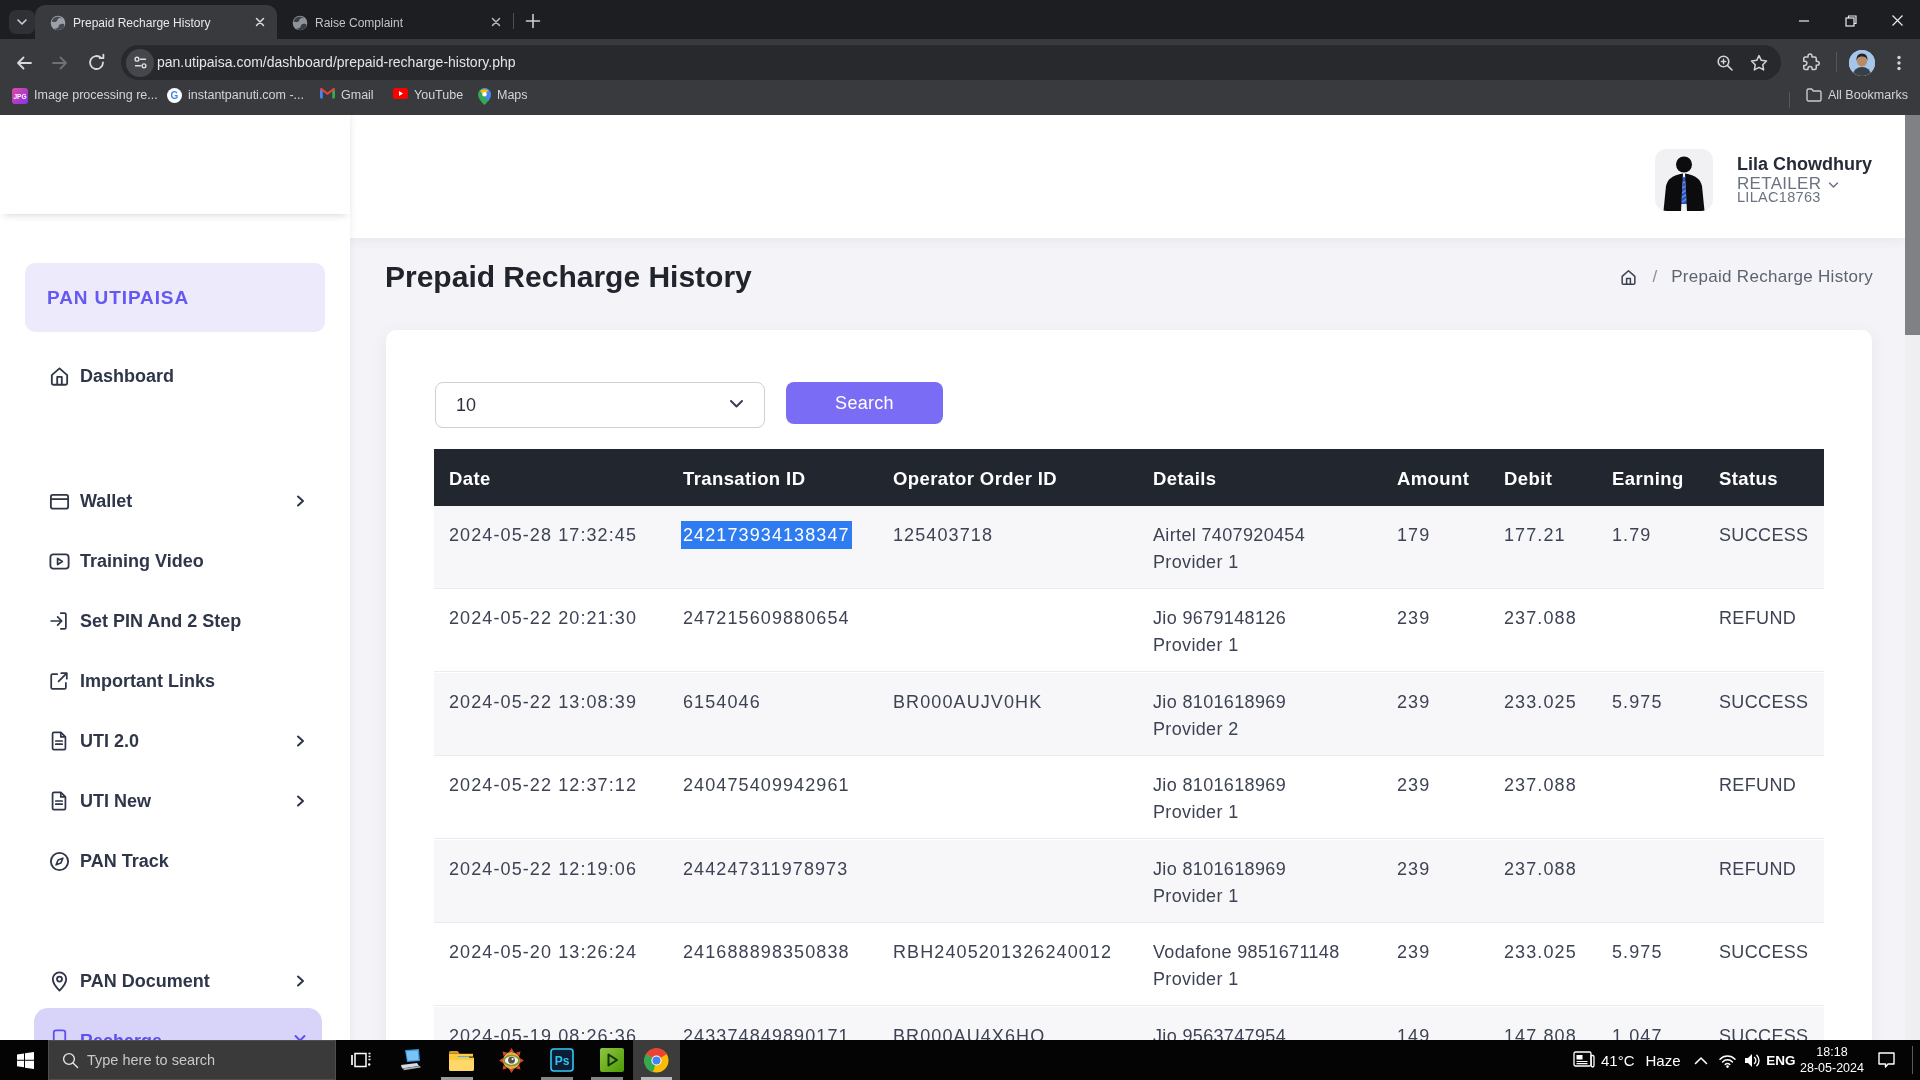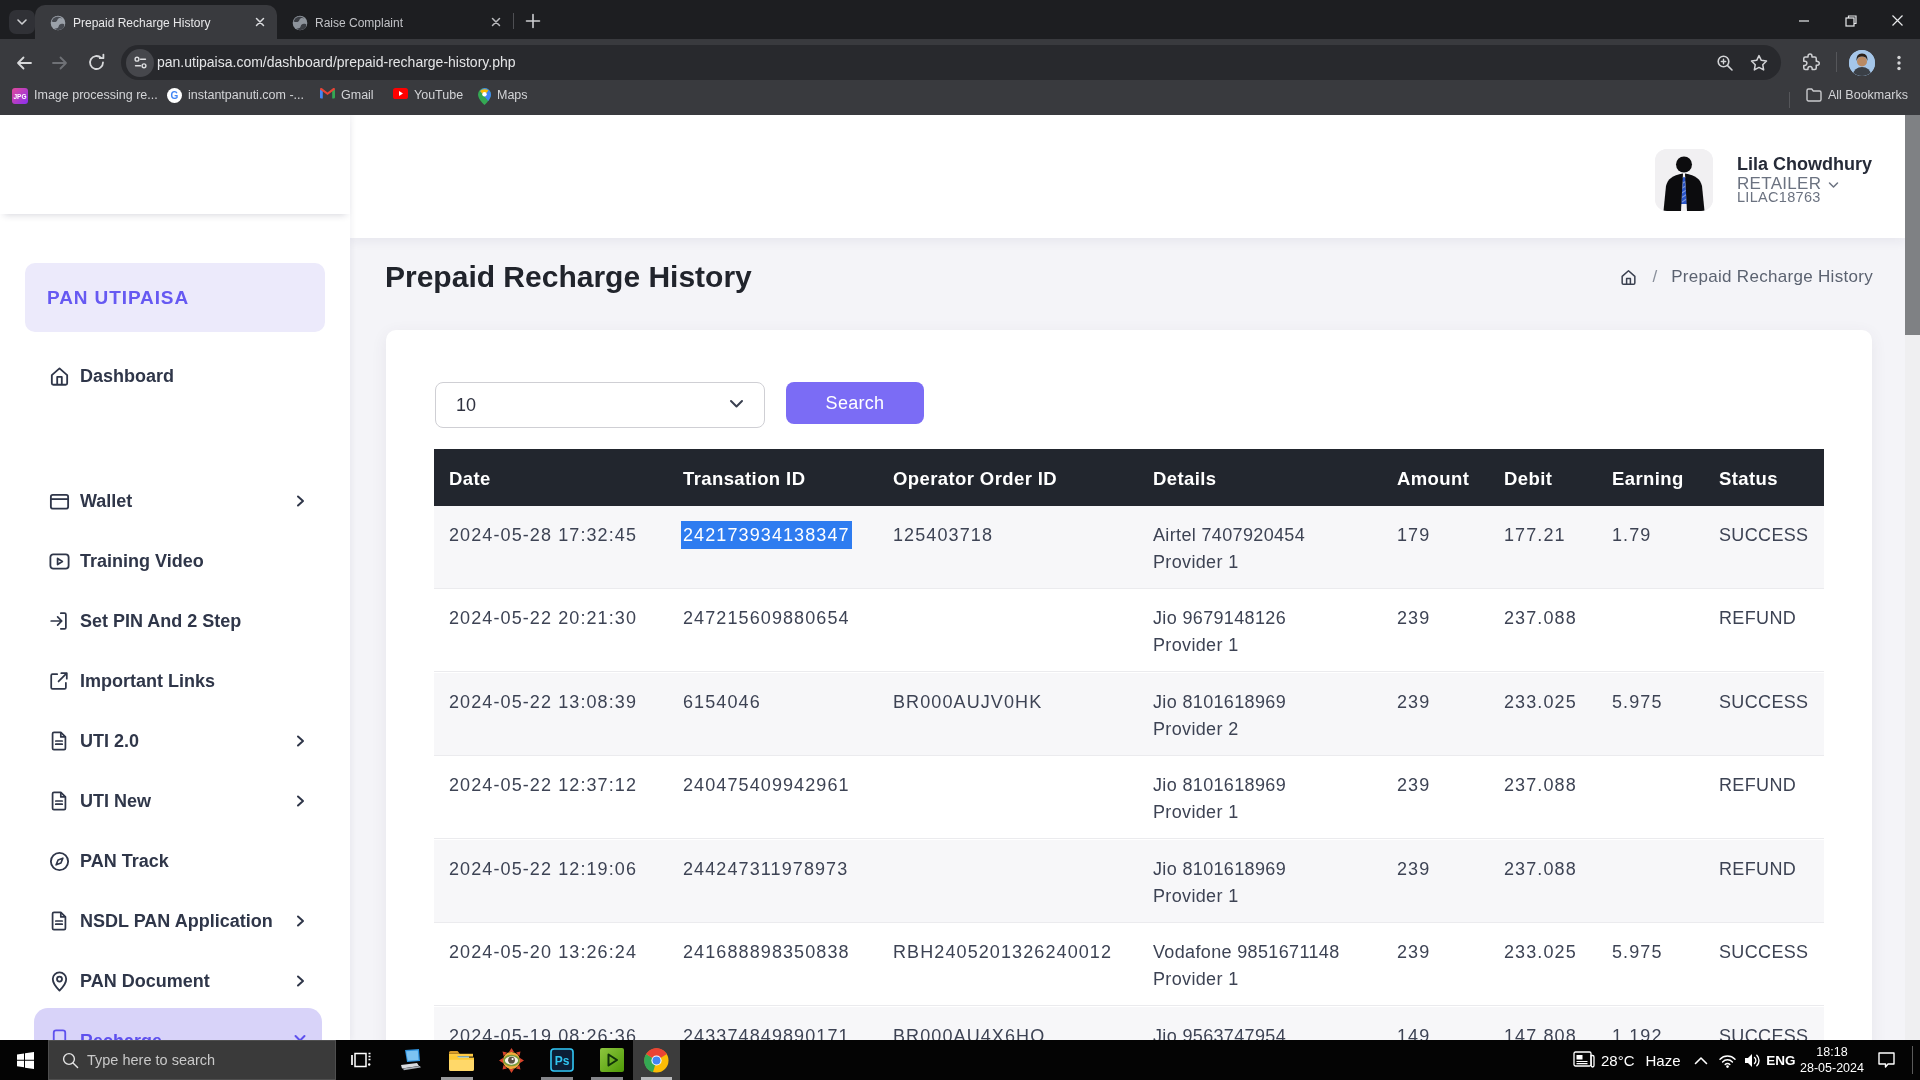--- a/index.html
+++ b/index.html
@@ -41,21 +41,21 @@
 #uavatar{position:absolute;left:1655px;top:37px;width:58px;height:62px;border-radius:12px;background:#f1f0f2;overflow:hidden}
 #uname{position:absolute;left:1737px;top:42px;font-size:18px;font-weight:bold;color:#262b38}
 #urole{position:absolute;left:1737px;top:62px;font-size:17px;color:#6b7280;letter-spacing:.3px}
 #ucode{position:absolute;left:1737px;top:77px;font-size:14.5px;color:#6b7280;letter-spacing:.3px}
 #ptitle{position:absolute;left:385px;top:148px;font-size:30px;font-weight:bold;color:#21242c}
 #bcrumb{position:absolute;right:47px;top:155px;display:flex;align-items:center;gap:14px;font-size:17px;color:#5b6270}
 #card{position:absolute;left:386px;top:218px;width:1486px;height:740px;border-radius:10px;background:#fff;box-shadow:0 4px 16px rgba(75,70,92,.08)}
 #selbox{position:absolute;left:435px;top:270px;width:330px;height:46px;border:1px solid #cfcfd4;border-radius:8px;background:#fff}
 #selbox span{position:absolute;left:20px;top:12px;font-size:18px;color:#2f3240}
 #selbox svg{position:absolute;right:20px;top:16px}
-#searchbtn{position:absolute;left:786px;top:270px;width:138px;height:42px;border-radius:8px;background:#7b6cf5;color:#fff;font-size:18px;text-align:center;line-height:42px;letter-spacing:.3px}
+#searchbtn{position:absolute;left:786px;top:270px;width:157px;height:42px;border-radius:8px;background:#7b6cf5;color:#fff;font-size:18px;text-align:center;line-height:42px;letter-spacing:.3px}
 #thead{position:absolute;left:434px;top:337px;width:1390px;height:57px;background:#22262e}
 .th{position:absolute;top:19px;font-size:18.5px;font-weight:bold;color:#fff;letter-spacing:.4px;white-space:nowrap}
 .row{position:absolute;left:434px;width:1390px;height:83px;border-bottom:1px solid #ebebee;overflow:hidden}
 .row.g{background:#f7f7f9}
 .row.w{background:#fff}
 .cell{position:absolute;top:16px;font-size:18px;color:#3d4354;letter-spacing:1.1px;white-space:nowrap;line-height:27px}
 .cell.t{letter-spacing:.35px}
 .sel{background:#2e7cf0;color:#fff;padding:4px 2px 4px;margin-left:-2px}
 
 #taskbar{position:absolute;left:0;top:1040px;width:1920px;height:40px;background:#040404}
@@ -318,31 +318,20 @@
           <path d="M5 2.5L10 7l-5 4.5" stroke="#2f3649" stroke-width="2" fill="none" stroke-linecap="round" stroke-linejoin="round"></path>
         </svg>
     </div>
     <div class="mi" style="top:719px">
       <svg width="23" height="23" viewBox="0 0 24 24">
           <circle cx="12" cy="12" r="9" fill="none" stroke="#2f3649" stroke-width="1.9"></circle>
           <path d="M15.5 8.5l-2 5-5 2 2-5z" fill="none" stroke="#2f3649" stroke-width="1.7" stroke-linejoin="round"></path>
         </svg>
       <span class="lbl">PAN Track</span>
     </div>
-    <div class="mi" style="top:779px">
-      <svg width="22" height="22" viewBox="0 0 24 24">
-          <path d="M14 2.5H6.5A1.5 1.5 0 0 0 5 4v16a1.5 1.5 0 0 0 1.5 1.5h11A1.5 1.5 0 0 0 19 20V7.5z" fill="none" stroke="#2f3649" stroke-width="1.9" stroke-linejoin="round"></path>
-          <path d="M14 2.5V7.5H19" fill="none" stroke="#2f3649" stroke-width="1.9" stroke-linejoin="round"></path>
-          <path d="M8.5 12h7M8.5 15.5h7" stroke="#2f3649" stroke-width="1.9" stroke-linecap="round"></path>
-        </svg>
-      <span class="lbl">NSDL PAN Application</span>
-      <svg class="chev" width="14" height="14" viewBox="0 0 14 14">
-          <path d="M5 2.5L10 7l-5 4.5" stroke="#2f3649" stroke-width="2" fill="none" stroke-linecap="round" stroke-linejoin="round"></path>
-        </svg>
-    </div>
     <div class="mi" style="top:839px">
       <svg width="23" height="23" viewBox="0 0 24 24">
           <path d="M12 2.5a7 7 0 0 1 7 7c0 5.2-7 12-7 12s-7-6.8-7-12a7 7 0 0 1 7-7z" fill="none" stroke="#2f3649" stroke-width="1.9" stroke-linejoin="round"></path>
           <circle cx="12" cy="9.5" r="2.6" fill="none" stroke="#2f3649" stroke-width="1.9"></circle>
         </svg>
       <span class="lbl">PAN Document</span>
       <svg class="chev" width="14" height="14" viewBox="0 0 14 14">
           <path d="M5 2.5L10 7l-5 4.5" stroke="#2f3649" stroke-width="2" fill="none" stroke-linecap="round" stroke-linejoin="round"></path>
         </svg>
     </div>
@@ -439,21 +428,21 @@
     <span class="cell" style="left:1178px">5.975</span>
     <span class="cell t" style="left:1285px">SUCCESS</span>
   </div>
   <div class="row g" style="top:895px;height:33px;border-bottom:none">
     <span class="cell" style="left:15px">2024-05-19 08:26:36</span>
     <span class="cell" style="left:249px">243374849890171</span>
     <span class="cell" style="left:459px">BR000AU4X6HO</span>
     <span class="cell t" style="left:719px">Jio 9563747954</span>
     <span class="cell" style="left:963px">149</span>
     <span class="cell" style="left:1070px">147.808</span>
-    <span class="cell" style="left:1178px">1.192</span>
+    <span class="cell" style="left:1178px">1.047</span>
     <span class="cell t" style="left:1285px">SUCCESS</span>
   </div>
   <div id="scrolltrack"></div>
   <div id="scrollthumb"></div>
 </div>
 
 <div id="taskbar">
   <div class="tbi" style="left:2px">
       <svg width="17" height="17" viewBox="0 0 17 17">
         <path d="M0 2.4L7 1.4v6.4H0zM8 1.2L17 0v7.8H8zM0 8.8h7v6.4l-7-1zM8 8.8h9V17l-9-1.2z" fill="#fff"></path>
@@ -537,21 +526,21 @@
   <div class="uline" style="left:641px;width:31px;background:#b9babc"></div>
   <div class="tbi" style="left:1564px;width:40px">
       <svg width="22" height="18" viewBox="0 0 22 18">
         <rect x="1" y="1" width="17" height="14" rx="1.5" fill="none" stroke="#fff" stroke-width="1.3"></rect>
         <rect x="3.5" y="4" width="6" height="4.5" fill="#fff"></rect>
         <path d="M3.5 10.5h11M3.5 12.7h11" stroke="#fff" stroke-width="1.2"></path>
         <path d="M18 4.5h1.6a1.4 1.4 0 0 1 1.4 1.4v8.7a1.4 1.4 0 0 1-2.8 0z" fill="none" stroke="#fff" stroke-width="1.3"></path>
       </svg>
     </div>
   <div style="position:absolute;left:1601px;top:0;height:40px;display:flex;align-items:center;color:#fff;font-size:15px">
-      <span>28°C</span>
+      <span>41°C</span>
       <span style="margin-left:11px">Haze</span>
     </div>
   <div class="tbi" style="left:1686px;width:30px">
       <svg width="14" height="9" viewBox="0 0 14 9">
         <path d="M1.5 7.5L7 2l5.5 5.5" stroke="#fff" stroke-width="1.6" fill="none" stroke-linecap="round" stroke-linejoin="round"></path>
       </svg>
     </div>
   <div class="tbi" style="left:1712px;width:30px">
       <svg width="19" height="15" viewBox="0 0 19 15">
         <path d="M2 6.2a10.5 10.5 0 0 1 15 0M4.6 8.9a6.8 6.8 0 0 1 9.8 0M7.2 11.5a3.2 3.2 0 0 1 4.6 0" fill="none" stroke="#fff" stroke-width="1.5" stroke-linecap="round"></path>

